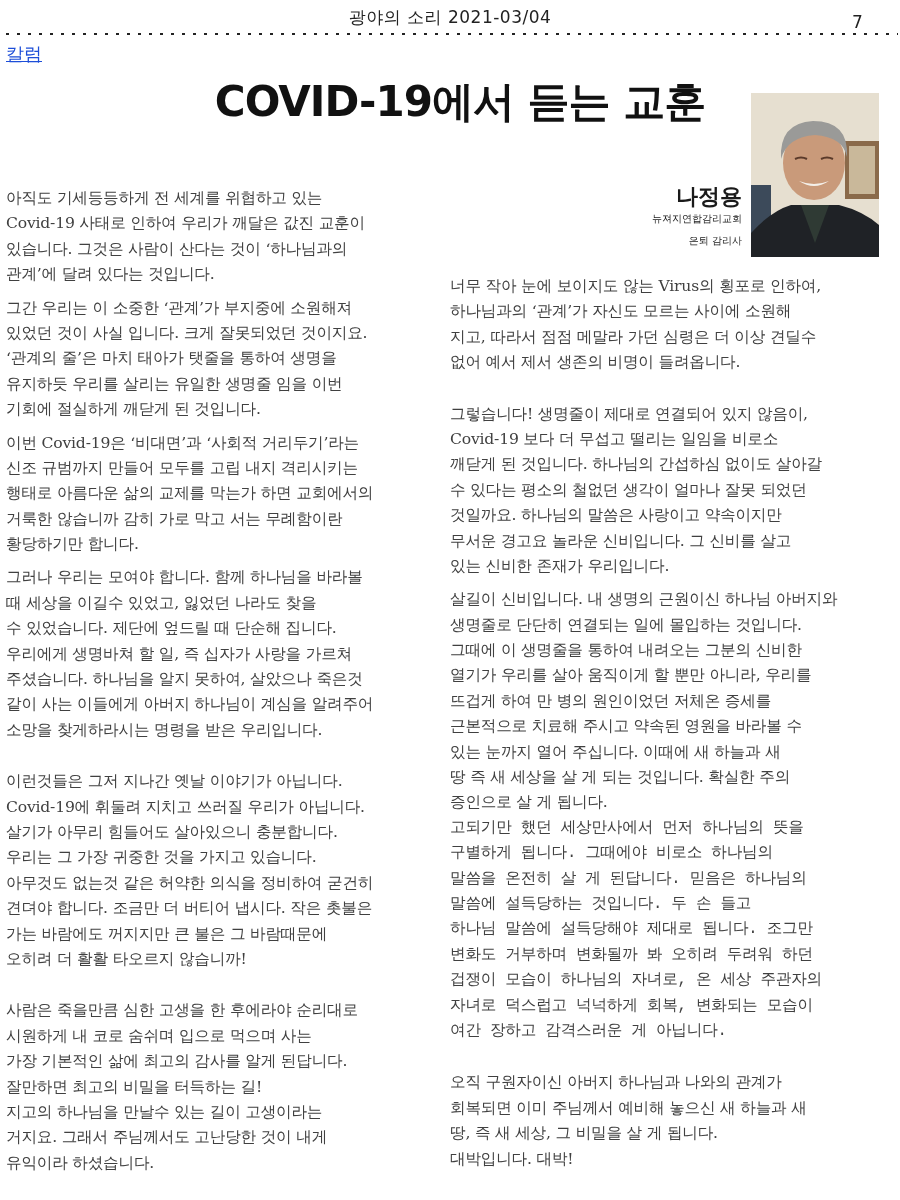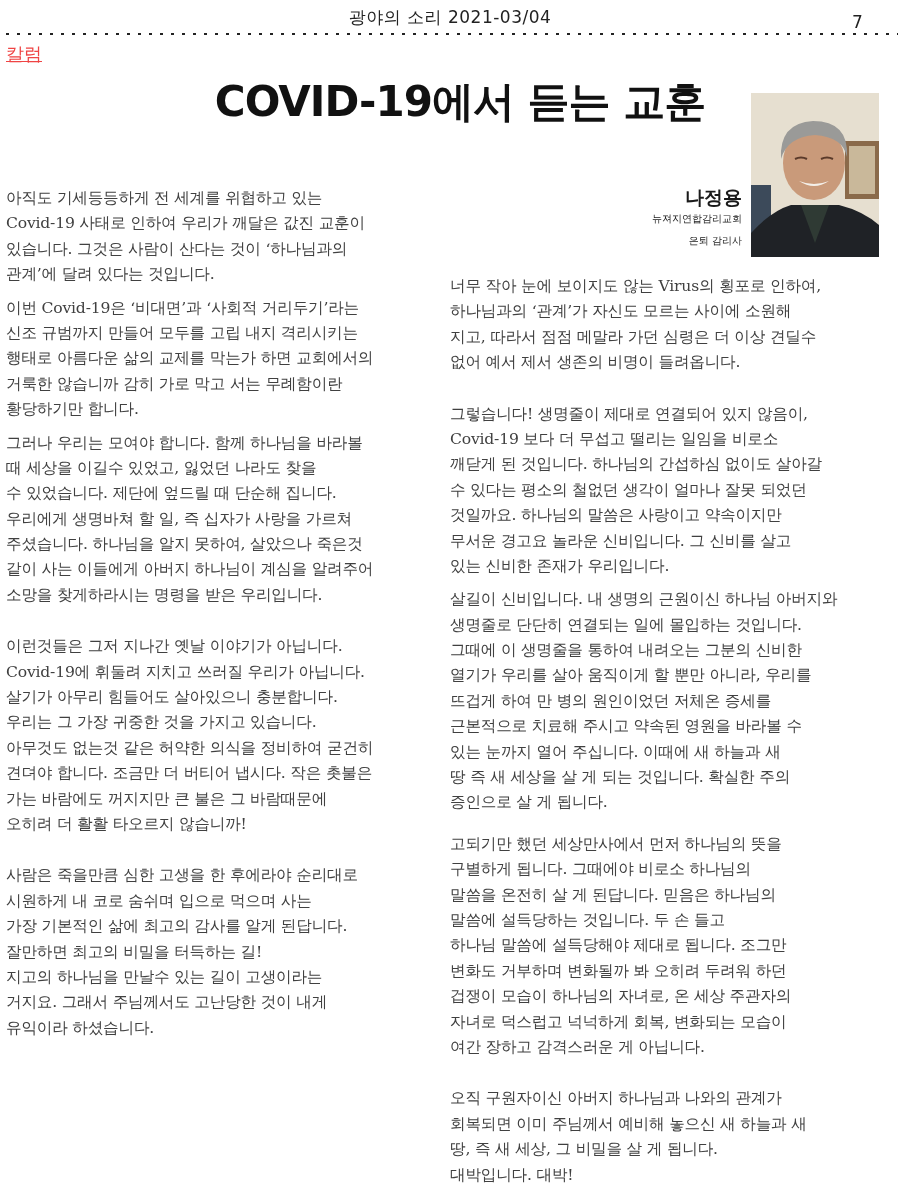--- a/index.html
+++ b/index.html
@@ -14,33 +14,33 @@
     position: absolute; left: 852px; top: 12px;
     font-family: "DejaVu Sans", sans-serif; font-size: 17px; color: #222;
   }
   .dotted-rule {
     position: absolute; left: 2px; top: 32px; width: 896px; height: 4px;
     background-image: radial-gradient(circle, #222 1.2px, transparent 1.4px);
     background-size: 11px 4px; background-repeat: repeat-x;
   }
   .section-label {
     position: absolute; left: 6px; top: 42px;
-    font-family: "DejaVu Sans", sans-serif; font-size: 18px; color: #ef4444; text-decoration: underline;
+    font-family: "DejaVu Sans", sans-serif; font-size: 18px; color: #1d4ed8; text-decoration: underline;
   }
   .headline {
     position: absolute; left: 200px; top: 74px; width: 520px; text-align: center;
     font-family: "DejaVu Sans", sans-serif; font-weight: bold; font-size: 42px;
     letter-spacing: -1px; color: #111;
   }
 
   .byline {
     position: absolute; left: 560px; top: 186px; width: 182px; text-align: right;
     font-family: "DejaVu Sans", sans-serif; line-height: 22px; color: #1a1a1a;
   }
-  .byline .name { font-weight: bold; font-size: 19px; }
+  .byline .name { font-weight: bold; font-size: 22px; }
   .byline .line { font-size: 10px; }
 
   .photo {
     position: absolute; left: 751px; top: 93px; width: 128px; height: 164px; overflow: hidden;
     background: linear-gradient(180deg, #e9e2d4 0%, #e3dccd 55%, #d8d2c6 100%);
   }
 
   .col {
     position: absolute; font-family: "DejaVu Serif", serif; font-size: 15.6px;
     line-height: 25.4px; color: #404040; letter-spacing: -0.2px;
@@ -82,20 +82,27 @@
       <path d="M70 66 Q76 63 82 66" stroke="#5a3a2a" stroke-width="2" fill="none"></path>
     </svg>
   </div>
 
   <div class="col col-left" id="col-left">
       <div class="para" style="margin-top: 0px;">
         <span class="line">아직도 기세등등하게 전 세계를 위협하고 있는</span>
         <span class="line">Covid-19 사태로 인하여 우리가 깨달은 값진 교훈이</span>
         <span class="line">있습니다. 그것은 사람이 산다는 것이 ‘하나님과의</span>
         <span class="line">관계’에 달려 있다는 것입니다.</span>
+      </div>
+      <div class="para" style="margin-top: 8px;">
+        <span class="line">그간 우리는 이 소중한 ‘관계’가 부지중에 소원해져</span>
+        <span class="line">있었던 것이 사실 입니다. 크게 잘못되었던 것이지요.</span>
+        <span class="line">‘관계의 줄’은 마치 태아가 탯줄을 통하여 생명을</span>
+        <span class="line">유지하듯 우리를 살리는 유일한 생명줄 임을 이번</span>
+        <span class="line">기회에 절실하게 깨닫게 된 것입니다.</span>
       </div>
       <div class="para" style="margin-top: 8px;">
         <span class="line">이번 Covid-19은 ‘비대면’과 ‘사회적 거리두기’라는</span>
         <span class="line">신조 규범까지 만들어 모두를 고립 내지 격리시키는</span>
         <span class="line">행태로 아름다운 삶의 교제를 막는가 하면 교회에서의</span>
         <span class="line">거룩한 않습니까 감히 가로 막고 서는 무례함이란</span>
         <span class="line">황당하기만 합니다.</span>
       </div>
       <div class="para" style="margin-top: 8px;">
         <span class="line">그러나 우리는 모여야 합니다. 함께 하나님을 바라볼</span>
@@ -146,21 +153,21 @@
         <span class="line">살길이 신비입니다. 내 생명의 근원이신 하나님 아버지와</span>
         <span class="line">생명줄로 단단히 연결되는 일에 몰입하는 것입니다.</span>
         <span class="line">그때에 이 생명줄을 통하여 내려오는 그분의 신비한</span>
         <span class="line">열기가 우리를 살아 움직이게 할 뿐만 아니라, 우리를</span>
         <span class="line">뜨겁게 하여 만 병의 원인이었던 저체온 증세를</span>
         <span class="line">근본적으로 치료해 주시고 약속된 영원을 바라볼 수</span>
         <span class="line">있는 눈까지 열어 주십니다.  이때에 새 하늘과 새</span>
         <span class="line">땅 즉 새 세상을 살 게 되는 것입니다. 확실한 주의</span>
         <span class="line">증인으로 살 게 됩니다.</span>
       </div>
-      <div class="para" style="margin-top: 16px;">
+      <div class="para" style="margin-top: 0; font-family: Liberation Mono, monospace;">
         <span class="line">고되기만 했던 세상만사에서 먼저 하나님의 뜻을</span>
         <span class="line">구별하게 됩니다. 그때에야 비로소 하나님의</span>
         <span class="line">말씀을 온전히 살 게 된답니다. 믿음은 하나님의</span>
         <span class="line">말씀에 설득당하는 것입니다. 두 손 들고</span>
         <span class="line">하나님 말씀에 설득당해야 제대로 됩니다. 조그만</span>
         <span class="line">변화도 거부하며 변화될까 봐 오히려 두려워 하던</span>
         <span class="line">겁쟁이 모습이 하나님의 자녀로, 온 세상 주관자의</span>
         <span class="line">자녀로 덕스럽고 넉넉하게 회복, 변화되는 모습이</span>
         <span class="line">여간 장하고 감격스러운 게 아닙니다.</span>
       </div>

